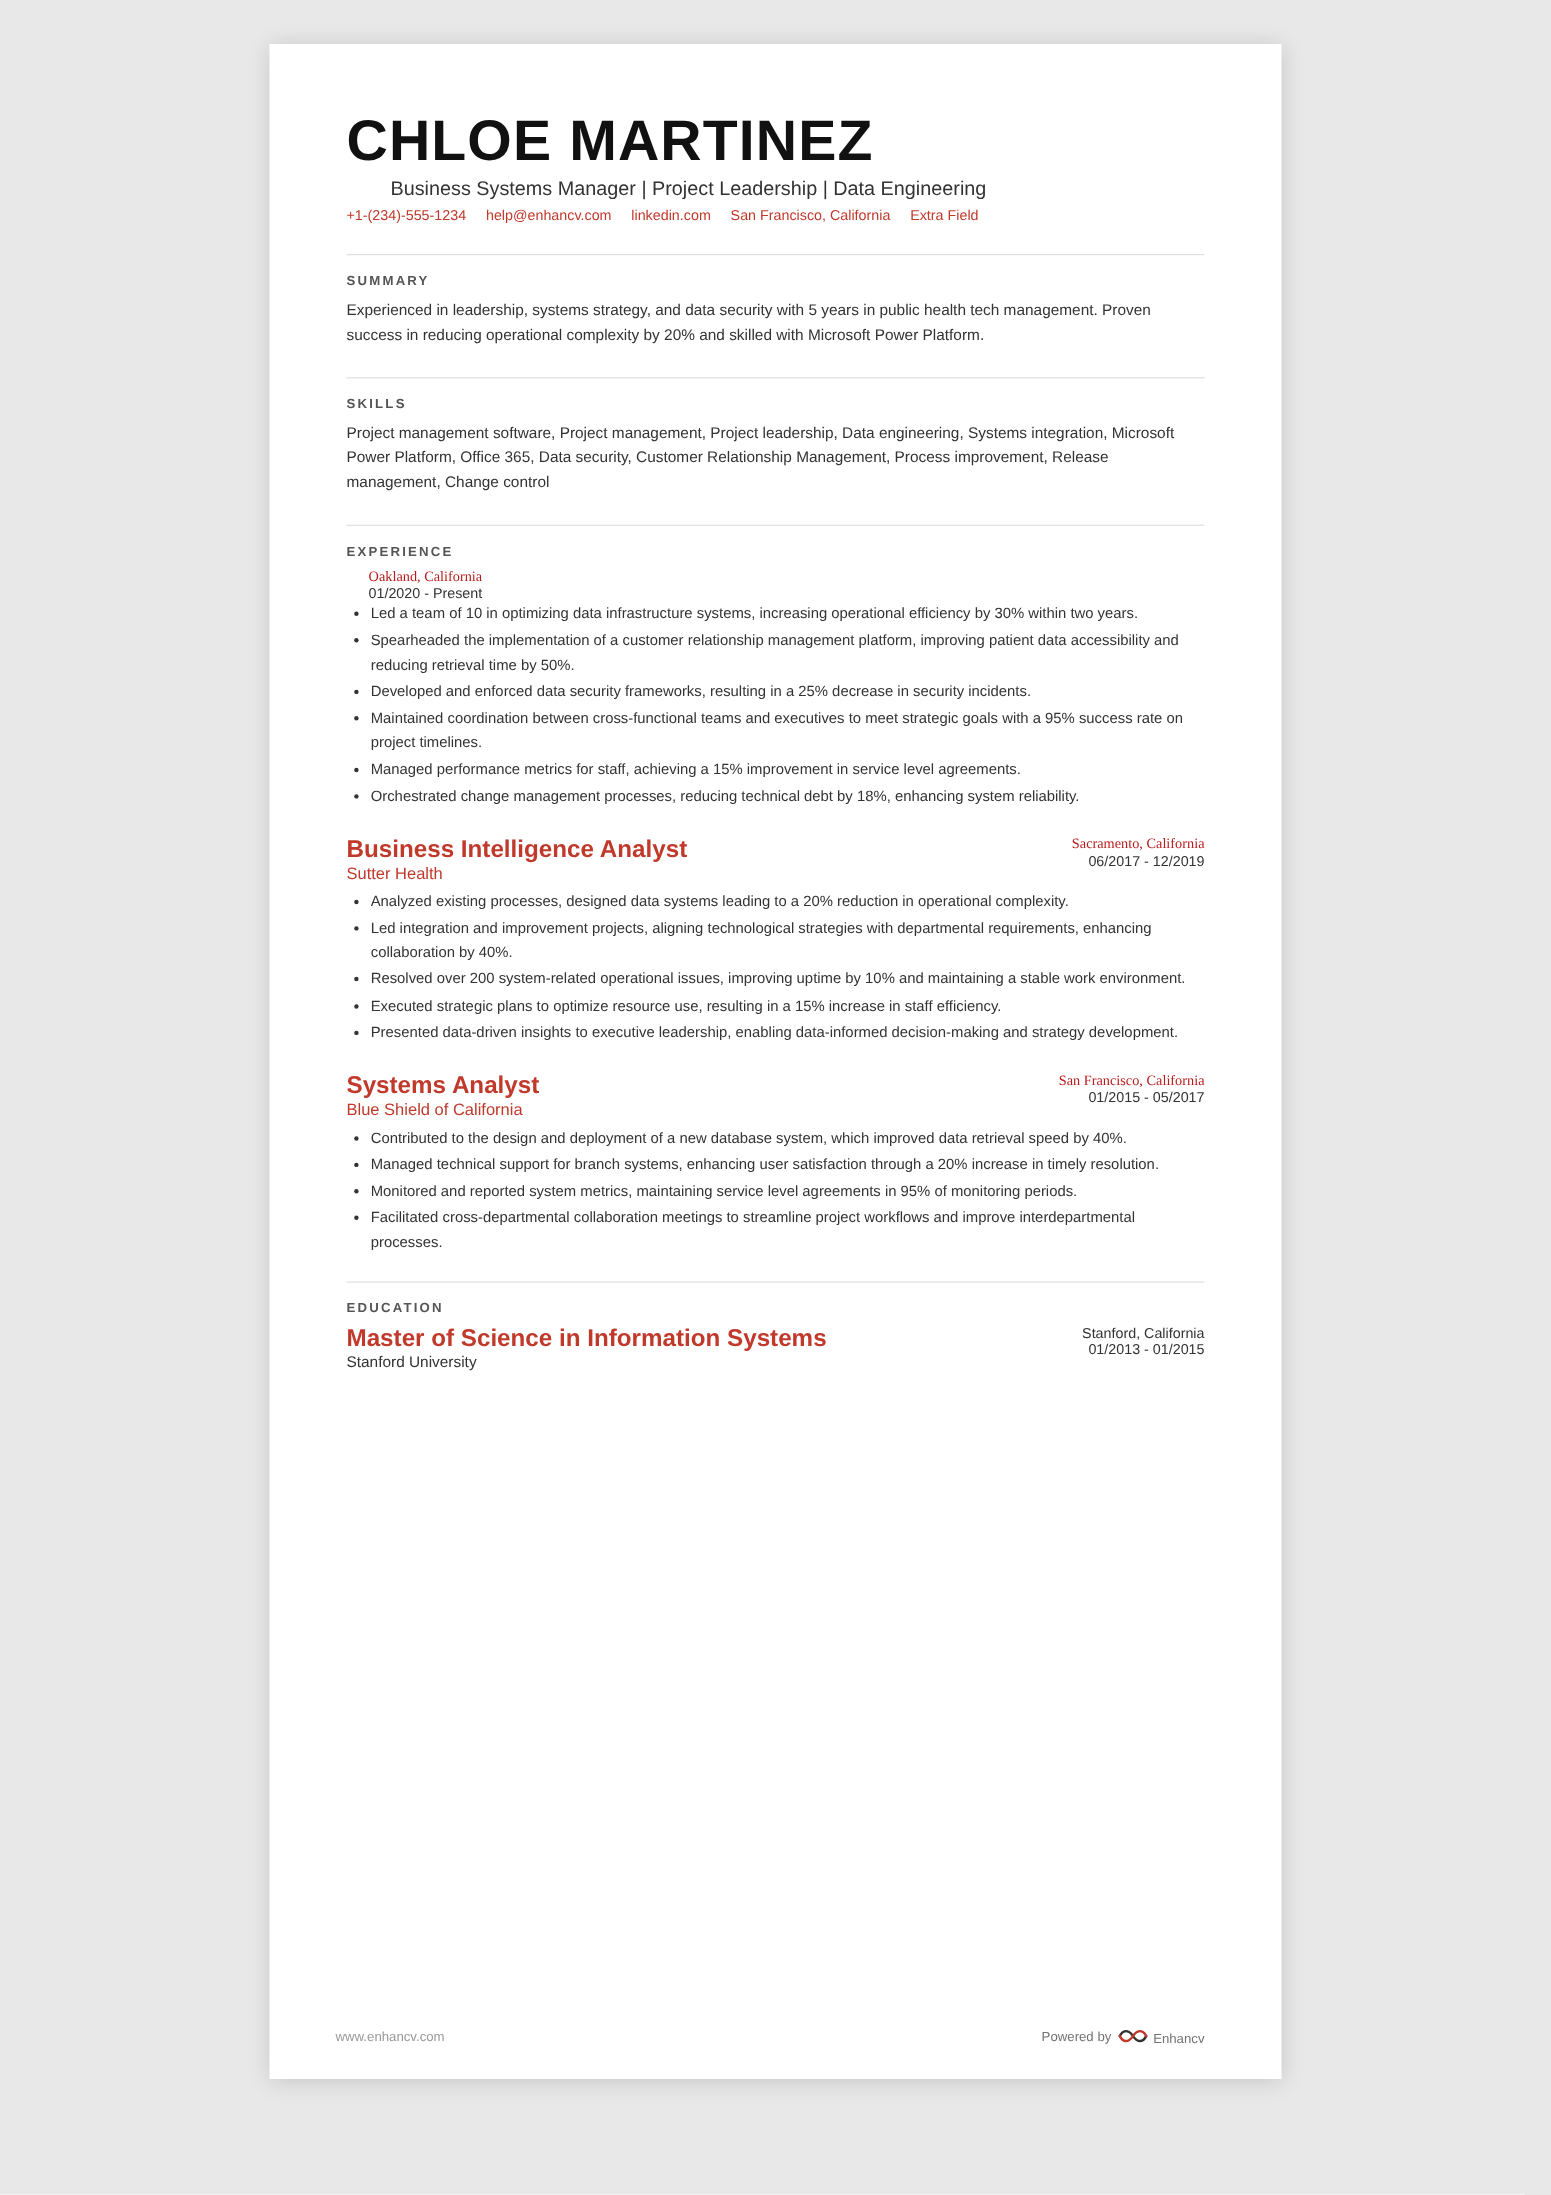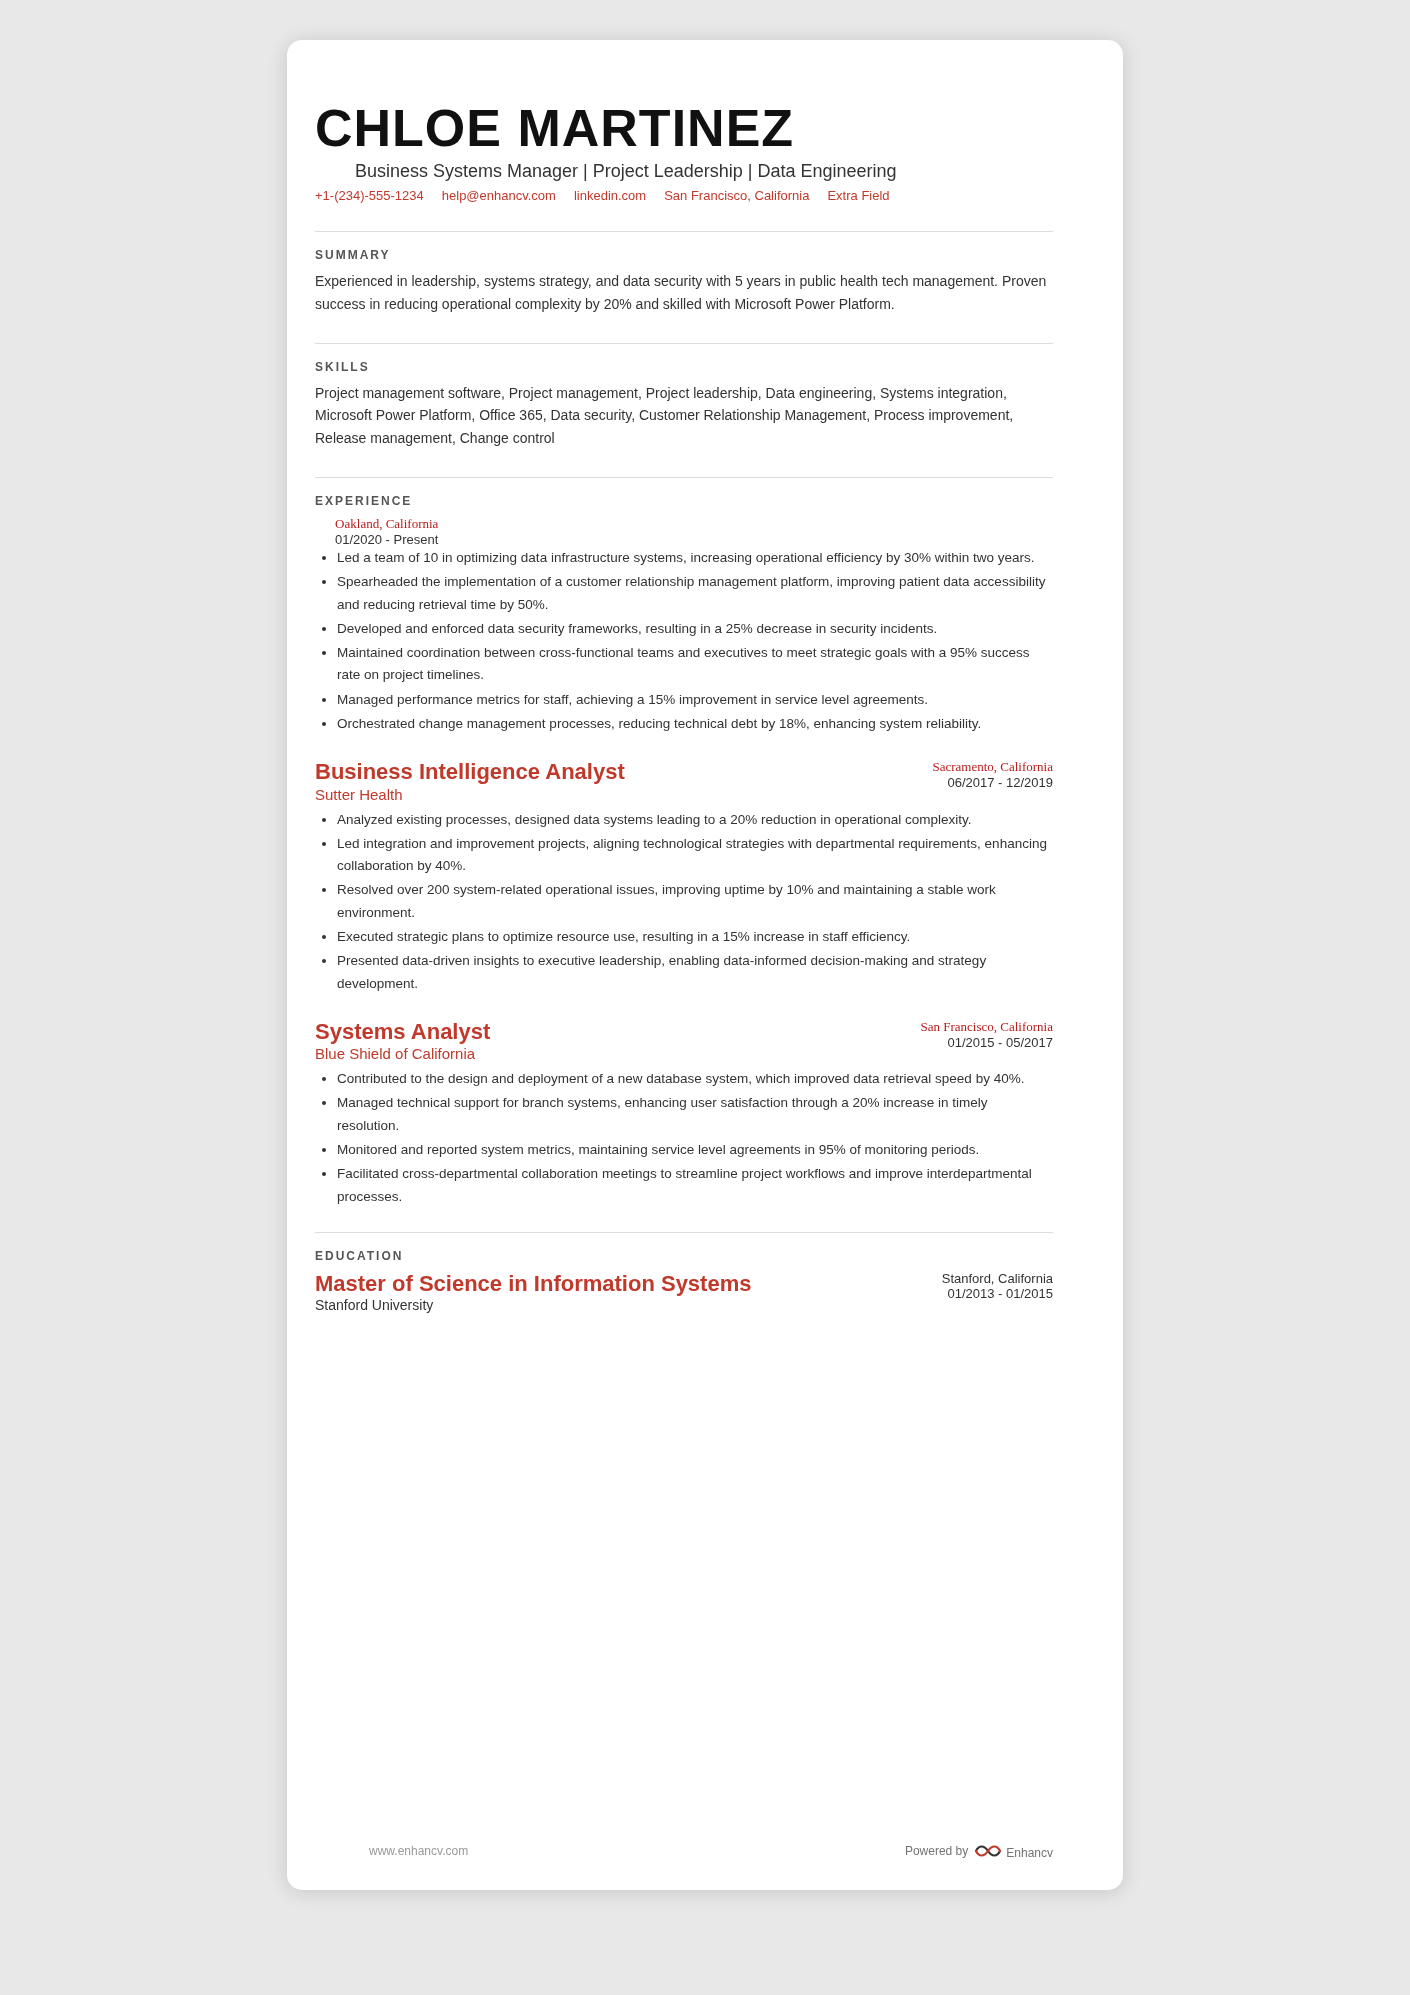--- a/index.html
+++ b/index.html
@@ -7,26 +7,25 @@
       font-family: Georgia, 'Times New Roman', serif;
       background: #e8e8e8;
       display: flex;
       justify-content: center;
       align-items: flex-start;
       padding: 40px 20px;
       min-height: 1995px;
     }
     .page {
       background: #fff;
-      width: 836px;
+      width: 920px;
       min-height: 1850px;
-      padding: 60px 70px 80px 28px;
+      padding: 60px 70px 80px 70px;
       position: relative;
       box-shadow: 0 2px 20px rgba(0,0,0,0.15);
-      border-radius: 15px;
     }
     .header-name {
       font-size: 52px;
       font-weight: 900;
       color: #111;
       letter-spacing: 1px;
       font-family: Arial, Helvetica, sans-serif;
       line-height: 1.1;
       margin-bottom: 4px;
     }
@@ -146,21 +145,21 @@
       line-height: 1.2;
     }
     .edu-school {
       font-size: 14px;
       color: #333;
       font-family: Arial, Helvetica, sans-serif;
     }
     .footer {
       position: absolute;
       bottom: 30px;
-      left: 82px;
+      left: 60px;
       right: 70px;
       display: flex;
       justify-content: space-between;
       align-items: center;
     }
     .footer-left {
       font-size: 12px;
       color: #999;
       font-family: Arial, Helvetica, sans-serif;
     }

